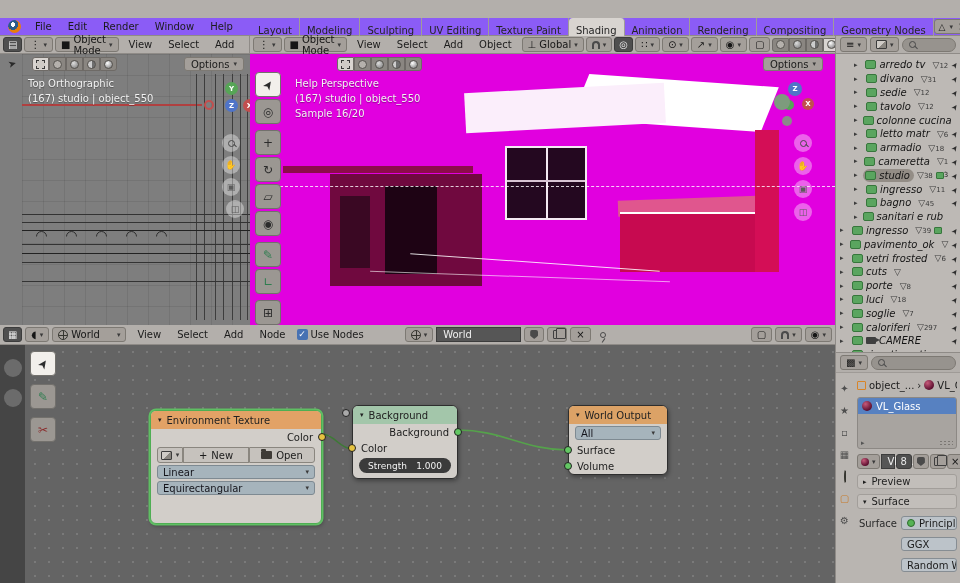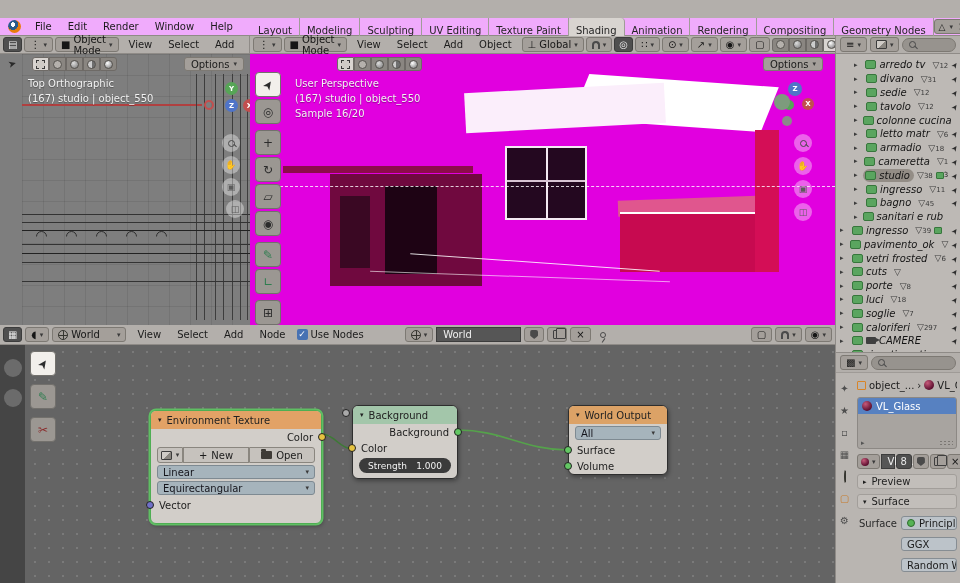--- a/index.html
+++ b/index.html
@@ -37,21 +37,21 @@
   .check { width:11px; height:11px; background:#4772b3; border:1px solid #34movies5a8c; border-radius:2px; color:#fff; font-size:9px; line-height:11px; text-align:center; }
 
   
   #titlebar { left:0; top:0; width:960px; height:18px; background:#edeae5; display:flex; align-items:center; border-bottom:1px solid #c9c6c1; }
   .tl { width:10px; height:10px; border-radius:50%; margin-left:8px; }
   .tl.red{ background:#ff5f57;} .tl.yel{background:#febc2e;} .tl.grn{background:#28c840;}
   #titletext { position:absolute; left:0; right:0; text-align:center; font-size:11px; color:#4a4a4a; font-weight:bold; }
   #proxyicon { display:inline-block; width:9px; height:11px; background:#b9b6b1; border-radius:2px; margin-right:5px; vertical-align:-2px; }
 
   
-  #topbar { left:0; top:18px; width:960px; height:18px; background:#f0abfc; display:flex; align-items:center; border-bottom:1px solid #8f8b87; font-size:10px; }
+  #topbar { left:0; top:18px; width:960px; height:18px; background:#8b5cf6; display:flex; align-items:center; border-bottom:1px solid #8f8b87; font-size:10px; }
   #blender-logo { width:13px; height:13px; border-radius:50%; margin:0 6px 0 8px; background:radial-gradient(circle at 38% 35%,#fff 0 18%,#2a5b8a 19% 45%,#e87d0d 46%); flex:none; }
   .tabs { display:flex; height:18px; margin-left:10px; }
   .tab { display:flex; align-items:center; padding:13px 7px; border-right:1px solid #a09c98; color:#242424; white-space:nowrap; }
   .tab.active { background:#d8d4d0; border-radius:4px 4px 0 0; }
   .top-right { margin-left:auto; display:flex; align-items:center; gap:4px; padding-right:4px; }
   .sel-widget { display:flex; align-items:center; background:#a49f9a; border:1px solid #7d7973; border-radius:3px; height:15px; padding:0 4px; gap:4px; }
   .sel-widget .name { padding:0 2px; min-width:52px; }
 
   
   .edheader { top:36px; height:18px; background:#b3afab; border-bottom:1px solid #8f8b87; display:flex; align-items:center; gap:2px; padding:0 3px; }
@@ -658,21 +658,21 @@
           <span class="sphere mat"></span>
         </span>
       <span class="sbtn">
           <span class="sphere rend"></span>
         </span>
     </div>
     <div class="opts" style="right:12px">
         <span>Options</span>
         <span class="dd-caret">▾</span>
       </div>
-    <div class="vp-text abs" style="left:45px;top:22px">User Perspective</div>
+    <div class="vp-text abs" style="left:45px;top:22px">Help Perspective</div>
     <div class="vp-text abs" style="left:45px;top:37px">(167) studio | object_550</div>
     <div class="vp-text abs" style="left:45px;top:52px">Sample 16/20</div>
 
     <div class="toolcol" style="left:5px;top:18px">
       <span class="toolbtn active">
           <span style="transform:rotate(-55deg)">➤</span>
         </span>
       <span class="toolbtn">◎</span>
       <span class="toolbtn" style="margin-top:4px">+</span>
       <span class="toolbtn">↻</span>
@@ -778,24 +778,20 @@
             </span>
         </div>
         <div class="nselect">
             <span>Linear</span>
             <span class="dd-caret">▾</span>
           </div>
         <div class="nselect">
             <span>Equirectangular</span>
             <span class="dd-caret">▾</span>
           </div>
-        <div class="nrow">
-            <span class="socket in sock-purple"></span>
-            <span>Vector</span>
-          </div>
       </div>
 
       <div class="node" style="left:352px;top:60px;width:106px;height:74px">
         <div class="node-h" style="background:#a3c6aa">
             <span class="nh-caret">▾</span>
             <span>Background</span>
           </div>
         <div class="nrow right">
             <span>Background</span>
             <span class="socket out sock-green"></span>

